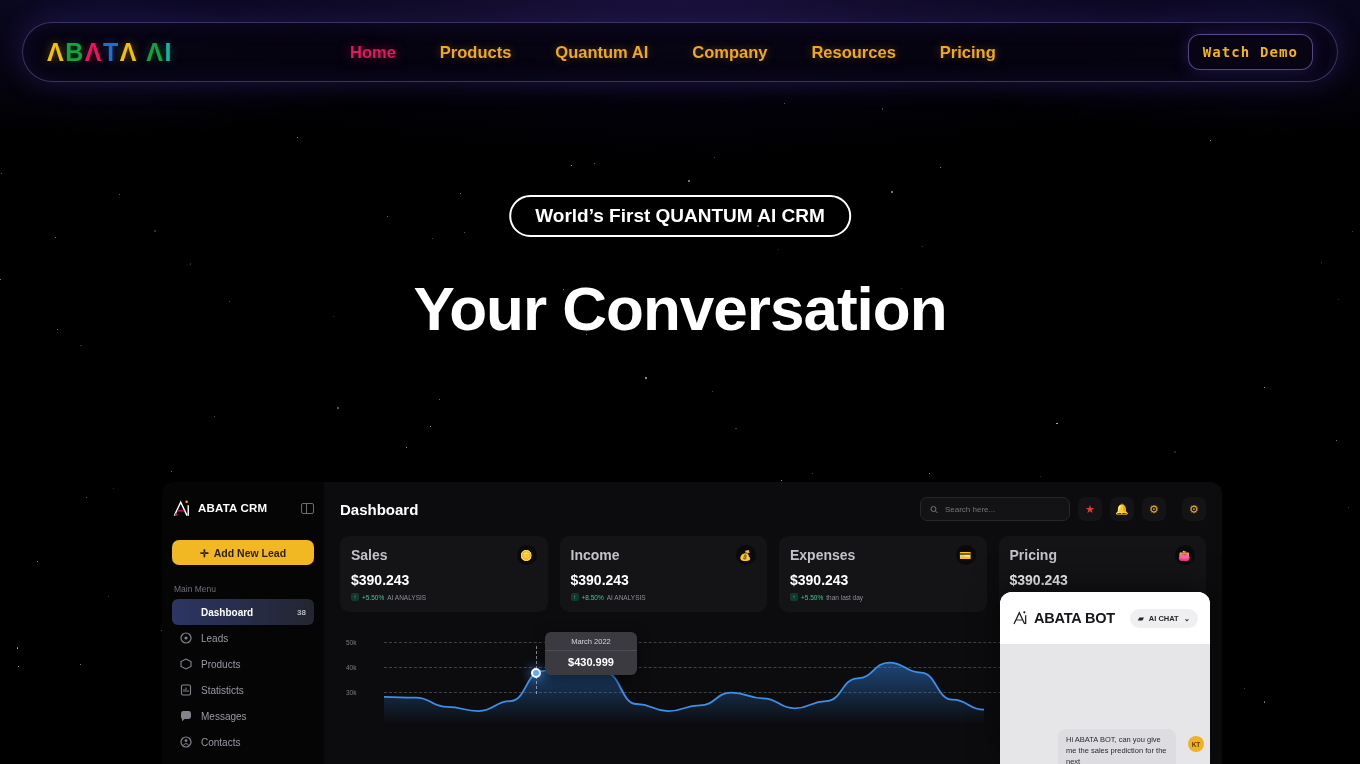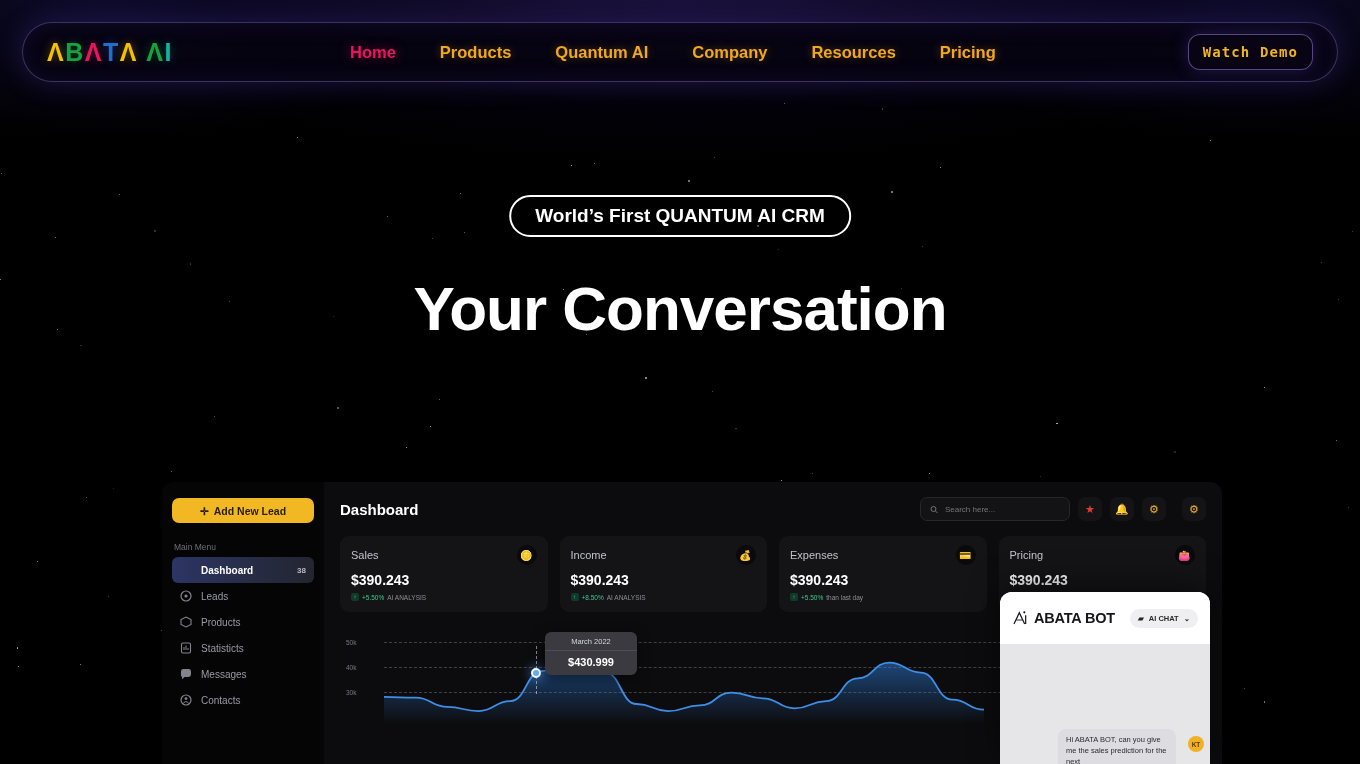--- a/index.html
+++ b/index.html
@@ -117,21 +117,21 @@
     display:flex; align-items:center; justify-content:center; cursor:pointer;
     font-size:11px;
   }
 
   #cards{ display:flex; gap:12px; margin-top:12px; }
   .stat-card{
     flex:1; background:#141417; border-radius:9px; padding:9px 11px 11px 11px;
     min-height:72px;
   }
   .stat-top{ display:flex; align-items:center; }
-  .stat-label{ font-size:11px; color:#c2c2cb; }
+  .stat-label{ font-size:14px; color:#c2c2cb;font-weight:bold; }
   .stat-ico{
     margin-left:auto; width:20px; height:20px; border-radius:50%;
     background:#0a0a0c; display:flex; align-items:center; justify-content:center; font-size:10px;
   }
   .stat-value{ font-size:14px; font-weight:700; color:#fff; margin-top:7px; }
   .stat-delta{ font-size:6.5px; color:#3ec98a; margin-top:5px; display:flex; align-items:center; gap:3px; }
   .stat-delta .sub{ color:#8d8d97; }
   .up-ico{ width:8px; height:8px; border-radius:2px; background:#123a2b; color:#3ec98a;
     font-size:6px; display:flex; align-items:center; justify-content:center; }
 
@@ -309,20 +309,33 @@
 <div id="hero">
   <div id="hero-badge">World’s First QUANTUM AI CRM</div>
   <div id="hero-title">
     <div id="hero-line1">Your Conversation</div>
   </div>
 </div>
 
 <div id="dashboard">
 
   <div id="sidebar">
+    <div id="side-head">
+      <div id="side-logo-mark">
+        <svg viewBox="0 0 24 24" width="19" height="19">
+          <path d="M3 21 L11 4 L19 21" fill="none" stroke="#fff" stroke-width="1.8"></path>
+          <path d="M6.5 15 L15.5 15" stroke="#e8175d" stroke-width="1.6"></path>
+          <circle cx="5" cy="19.5" r="1.5" fill="#e8175d"></circle>
+          <circle cx="18.5" cy="3.5" r="1.6" fill="#f0b224"></circle>
+          <path d="M20.5 8 L20.5 21" stroke="#fff" stroke-width="1.8"></path>
+        </svg>
+      </div>
+      <div id="side-brand">ABATA CRM</div>
+      <div id="panel-icon"></div>
+    </div>
 
     <div id="add-lead">
       <span>✛</span>
       <span>Add New Lead</span>
     </div>
 
     <div id="main-menu-label">Main Menu</div>
     <div id="side-items">
         <div class="side-item active">
           <span class="side-ico" style="visibility: hidden;"><svg viewBox="0 0 12 12" width="12" height="12" fill="currentColor">

